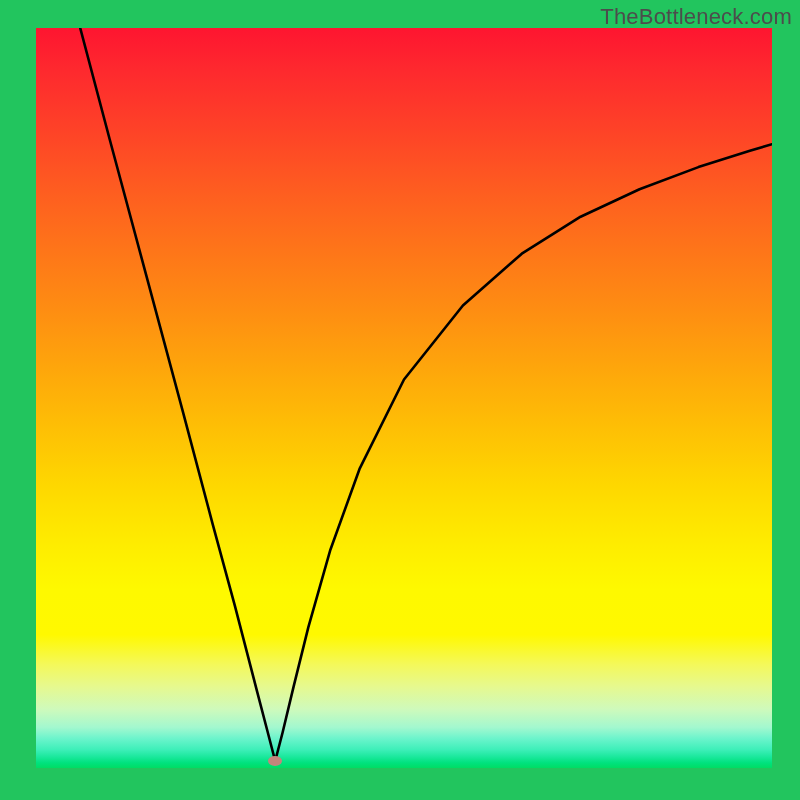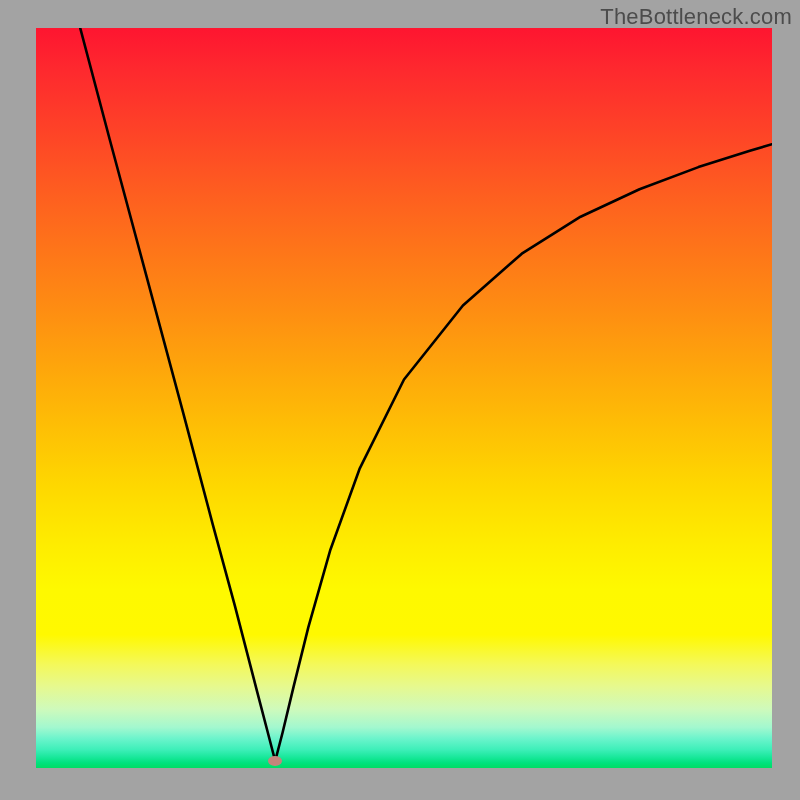--- a/index.html
+++ b/index.html
@@ -8,21 +8,21 @@
     width: 800px;
     height: 800px;
     background: #000;
     overflow: hidden;
     font-family: Arial, Helvetica, sans-serif;
   }
   .frame {
     position: relative;
     width: 800px;
     height: 800px;
-    background: #a3a3a3;
+    background: #22c55e;
   }
   .watermark {
     position: absolute;
     top: 4px;
     right: 8px;
     color: #4c4c4c;
     font-size: 22px;
     font-weight: 400;
     letter-spacing: 0.2px;
     z-index: 5;

